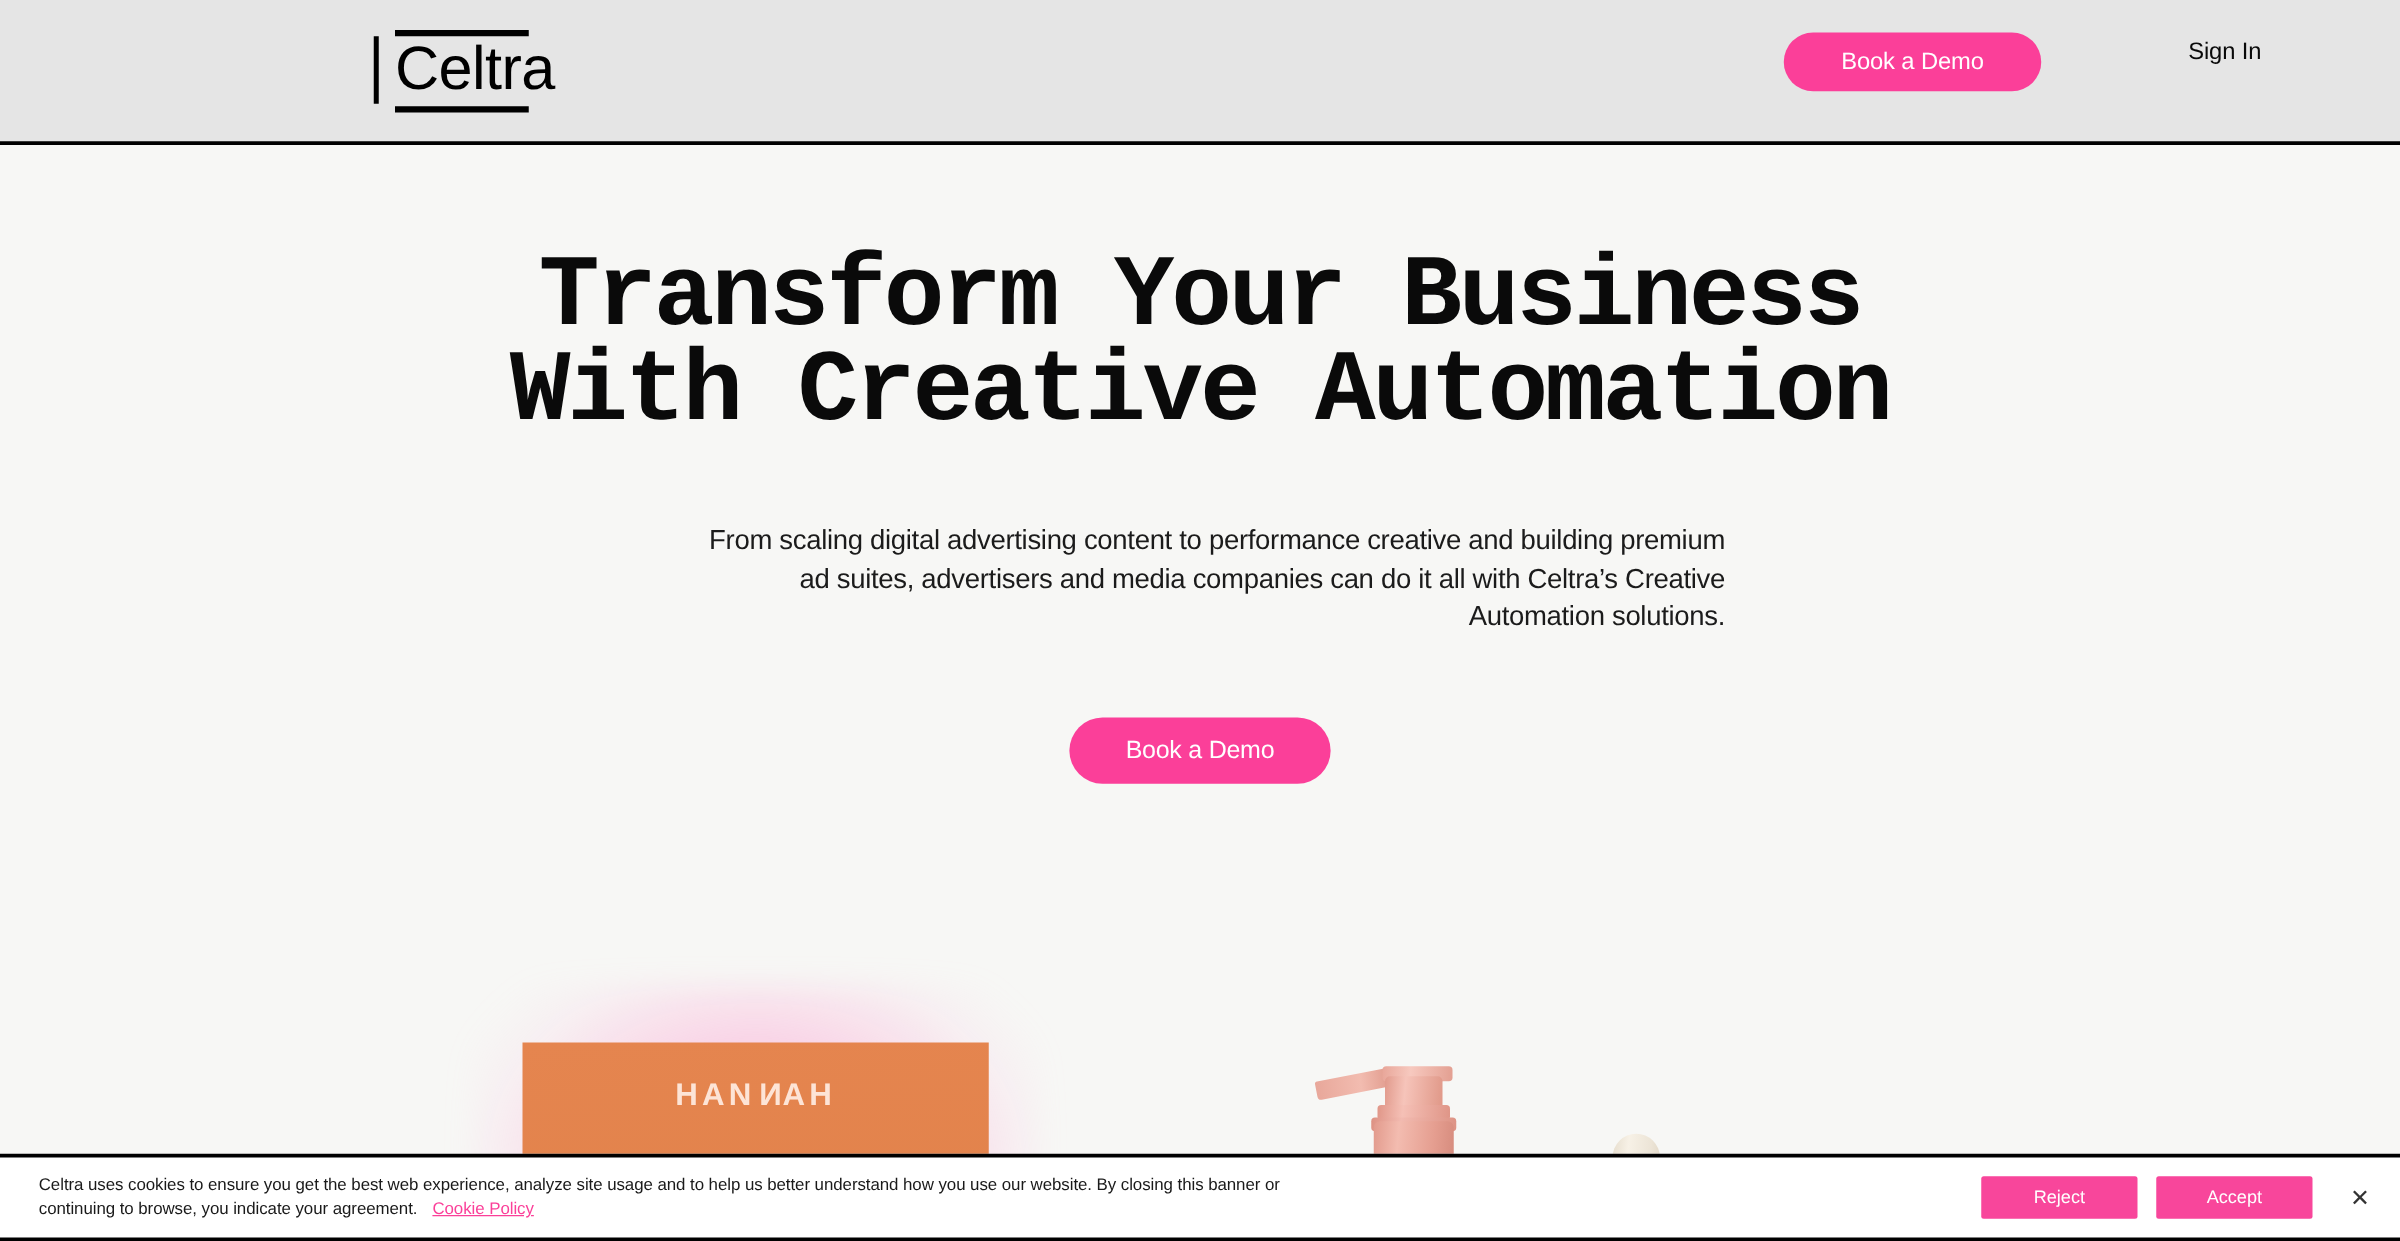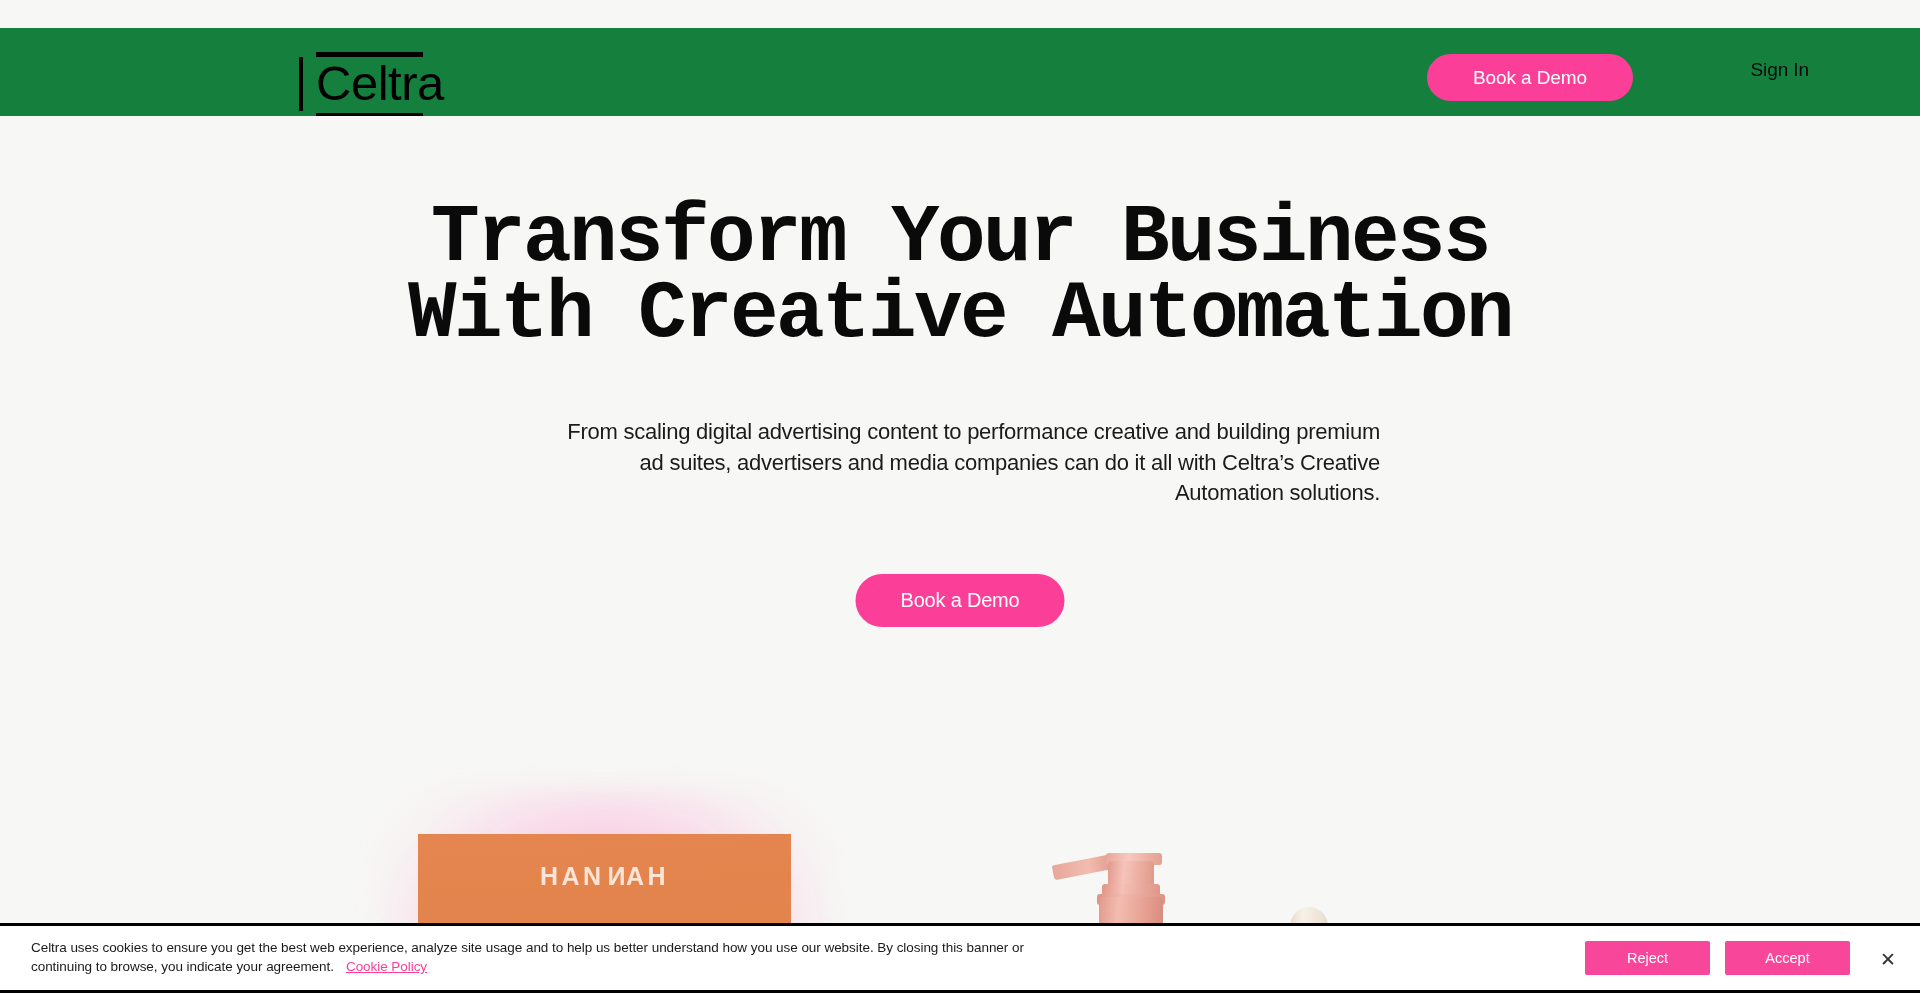--- a/index.html
+++ b/index.html
@@ -17,25 +17,24 @@
     color: #0a0a0a;
     position: relative;
   }
 
   
   .site-header {
     position: absolute;
     top: 0; left: 0;
     width: 1920px;
     height: 116px;
-    background: #15803d;
+    background: #e5e5e5;
     border-bottom: 3px solid #000000;
     display: flex;
     align-items: center;
-    margin-top: 28px;
   }
 
   .logo {
     position: absolute;
     left: 299px;
     top: 20px;
     width: 124px;
     height: 70px;
     display: block;
     text-decoration: none;

